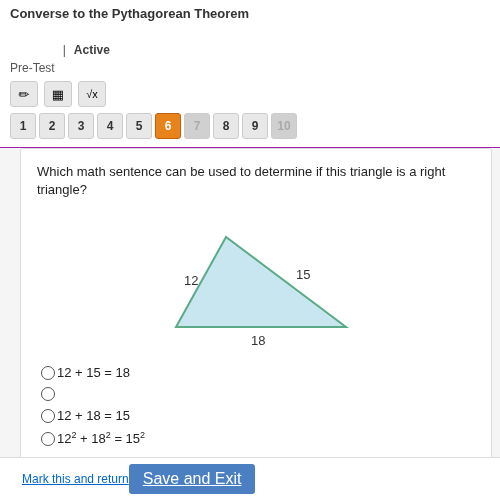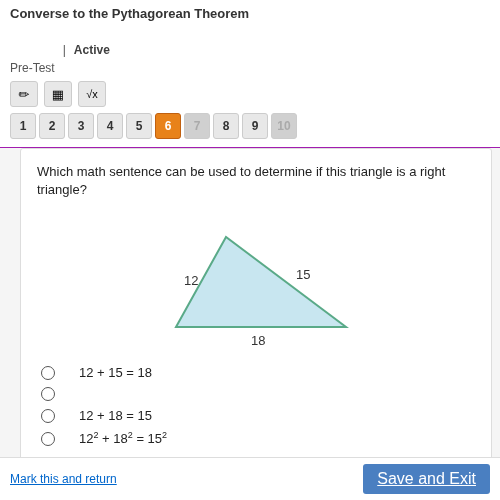--- a/index.html
+++ b/index.html
@@ -113,38 +113,38 @@
     }
     .answer-options {
       display: flex;
       flex-direction: column;
       gap: 7px;
       margin-left: 4px;
     }
     .answer-option {
       display: flex;
       align-items: center;
-      gap: 24px;
+      gap: 2px;
       font-size: 13px;
       color: #222;
       cursor: pointer;
     }
     .radio-circle {
       width: 14px;
       height: 14px;
       border: 1.5px solid #555;
       border-radius: 50%;
       flex-shrink: 0;
       background: #fff;
     }
     .footer {
       display: flex;
-      justify-content: space-between;
-      align-items: center;
-      padding: 6px 10px;
+      justify-content: flex-start;
+      align-items: center;
+      padding: 6px 22px;
       border-top: 1px solid #ddd;
       background: #fff;
       position: absolute;
       bottom: 0;
       left: 0;
       right: 0;
     }
     .mark-return-link {
       color: #0066cc;
       font-size: 12px;

